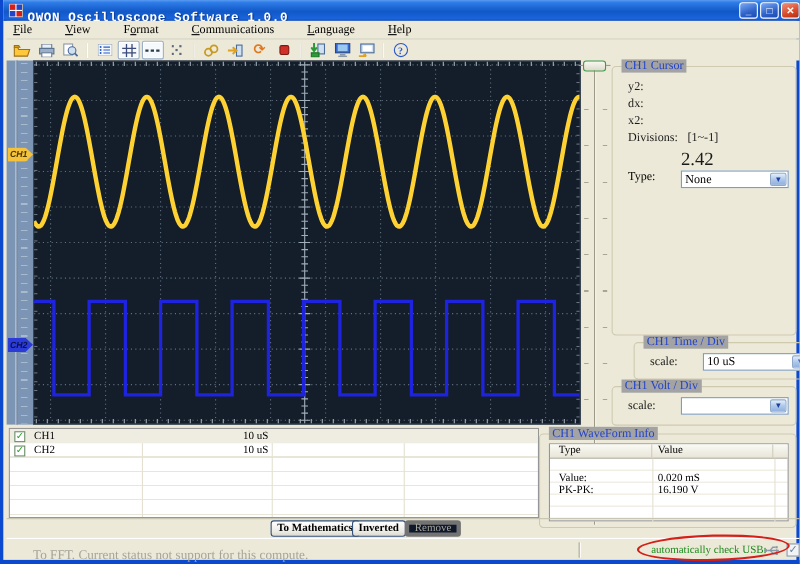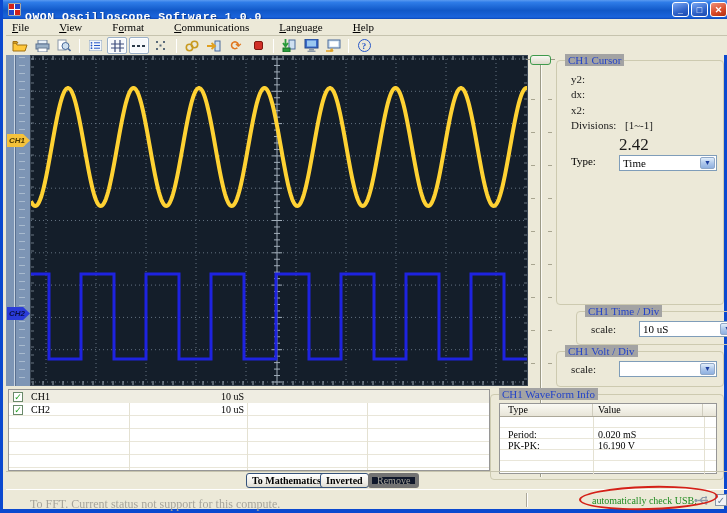--- a/index.html
+++ b/index.html
@@ -537,21 +537,21 @@
       <div class="cur-row">dx:</div>
       <div class="cur-row">x2:</div>
       <div class="divisions-row">
         <span>Divisions:</span>
         <span style="margin-left:6px;">[1~-1]</span>
       </div>
       <div class="div-value">2.42</div>
       <div class="type-row">
         <span class="lbl">Type:</span>
         <div class="dropdown">
-          <span>Time</span>
+          <span>None</span>
           <span class="arrow">▼</span>
         </div>
       </div>
     </div>
   </div>
 
   <div class="groupbox timediv-box">
     <span class="gb-label">CH1 Time / Div</span>
     <div class="scale-row">
       <span class="lbl">scale:</span>
@@ -592,21 +592,21 @@
   <div class="groupbox wave-box">
     <span class="gb-label">CH1 WaveForm Info</span>
     <div class="wave-table">
       <div class="wt-header">
         <span class="h1">Type</span>
         <span class="h2">Value</span>
       </div>
       <div class="wt-col" style="left:93px;"></div>
       <div class="wt-col" style="left:204px;"></div>
       <div class="wt-row" style="top:25px;">
-        <span class="c1">Period:</span>
+        <span class="c1">Value:</span>
           <span class="c2">0.020 mS</span>
       </div>
       <div class="wt-row" style="top:36px;">
         <span class="c1">PK-PK:</span>
           <span class="c2">16.190 V</span>
       </div>
     </div>
   </div>
 
   <div class="fft-bar">

